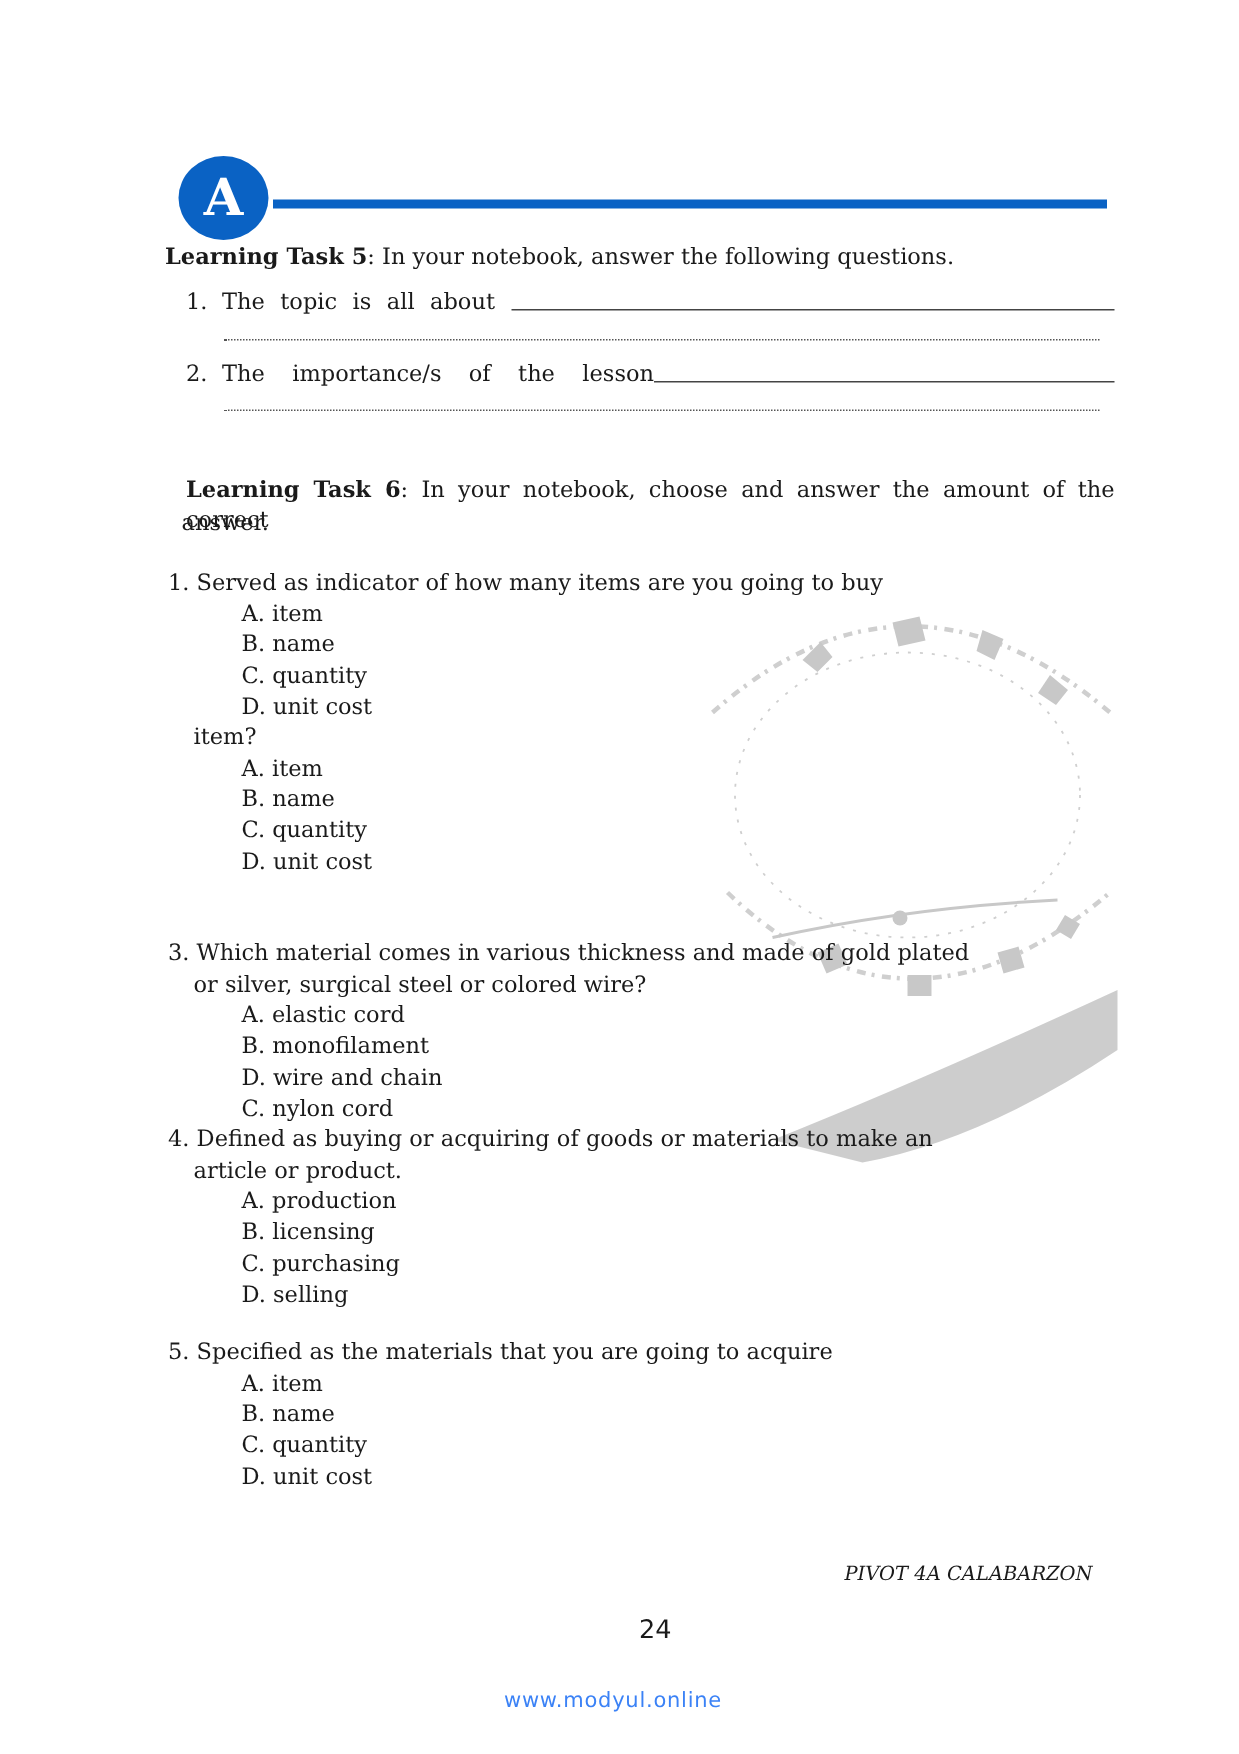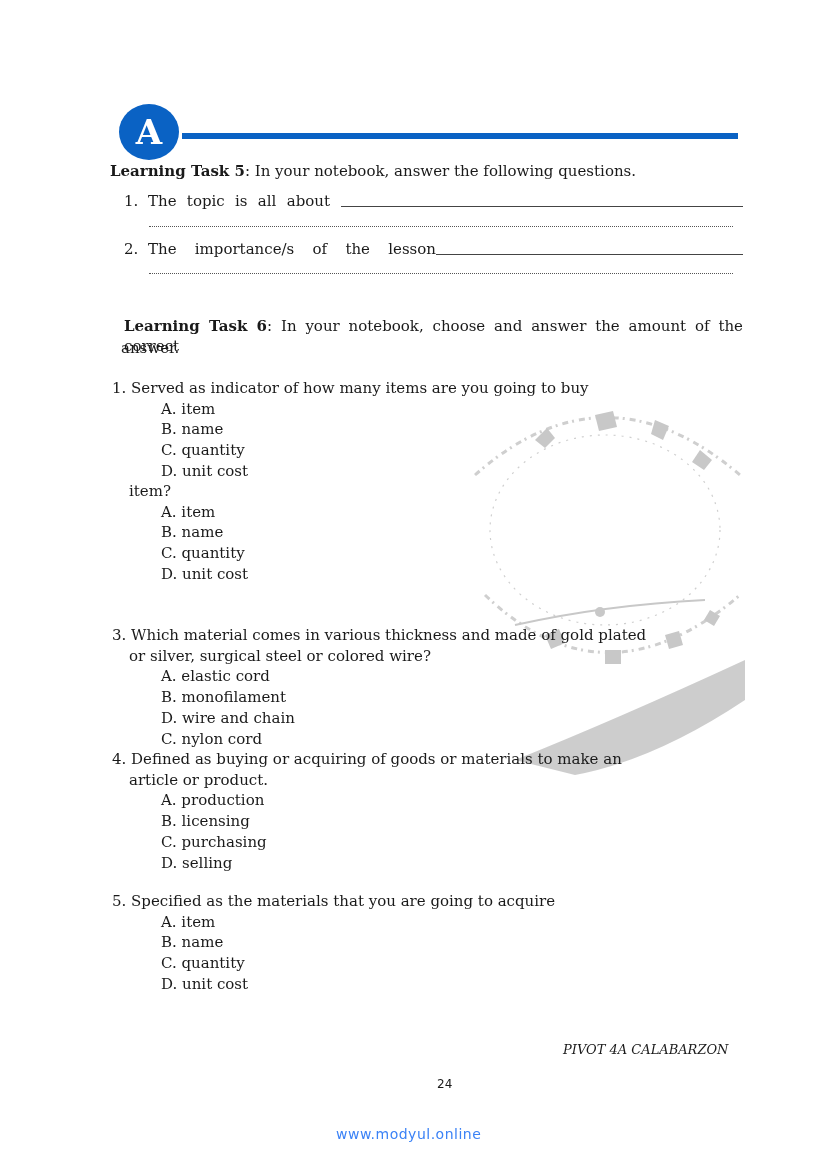--- a/index.html
+++ b/index.html
@@ -21,21 +21,21 @@
       position: absolute; left: 182px; top: 133px; width: 556px; height: 6px; background: #0a62c4;
     }
     .text { position: absolute; font-size: 15px; line-height: 20px; white-space: nowrap; }
     .bold { font-weight: bold; }
     .fillline { border-bottom: 1px solid #444; display: inline-block; }
     .dotline { position: absolute; height: 0; border-bottom: 1px dotted #555; }
     .q { position: absolute; left: 112px; font-size: 15px; line-height: 20.7px; }
     .q .stem { display: block; }
     .q .stem2 { display: block; padding-left: 17px; }
     .q .opt { display: block; padding-left: 49px; }
-    .footer-page { position: absolute; left: 437px; top: 1077px; font-family: "DejaVu Sans", sans-serif; font-size: 12px; }
+    .footer-page { position: absolute; left: 426px; top: 1077px; font-family: "DejaVu Sans", sans-serif; font-size: 17px; }
     .footer-pivot { position: absolute; left: 563px; top: 1042px; font-style: italic; font-size: 13px; }
     .footer-url { position: absolute; left: 336px; top: 1126px; font-family: "DejaVu Sans", sans-serif; font-size: 14px; color: #3b82f6; letter-spacing: 0.5px; }
   </style>
 </head>
 <body>
 
 <svg class="seal" viewBox="0 0 300 400">
   <g fill="none" stroke="#cfcfcf" stroke-width="3" stroke-dasharray="6 4 2 5">
     <path d="M20 95 Q150 -20 285 95"></path>
     <path d="M30 215 Q150 330 285 215"></path>

